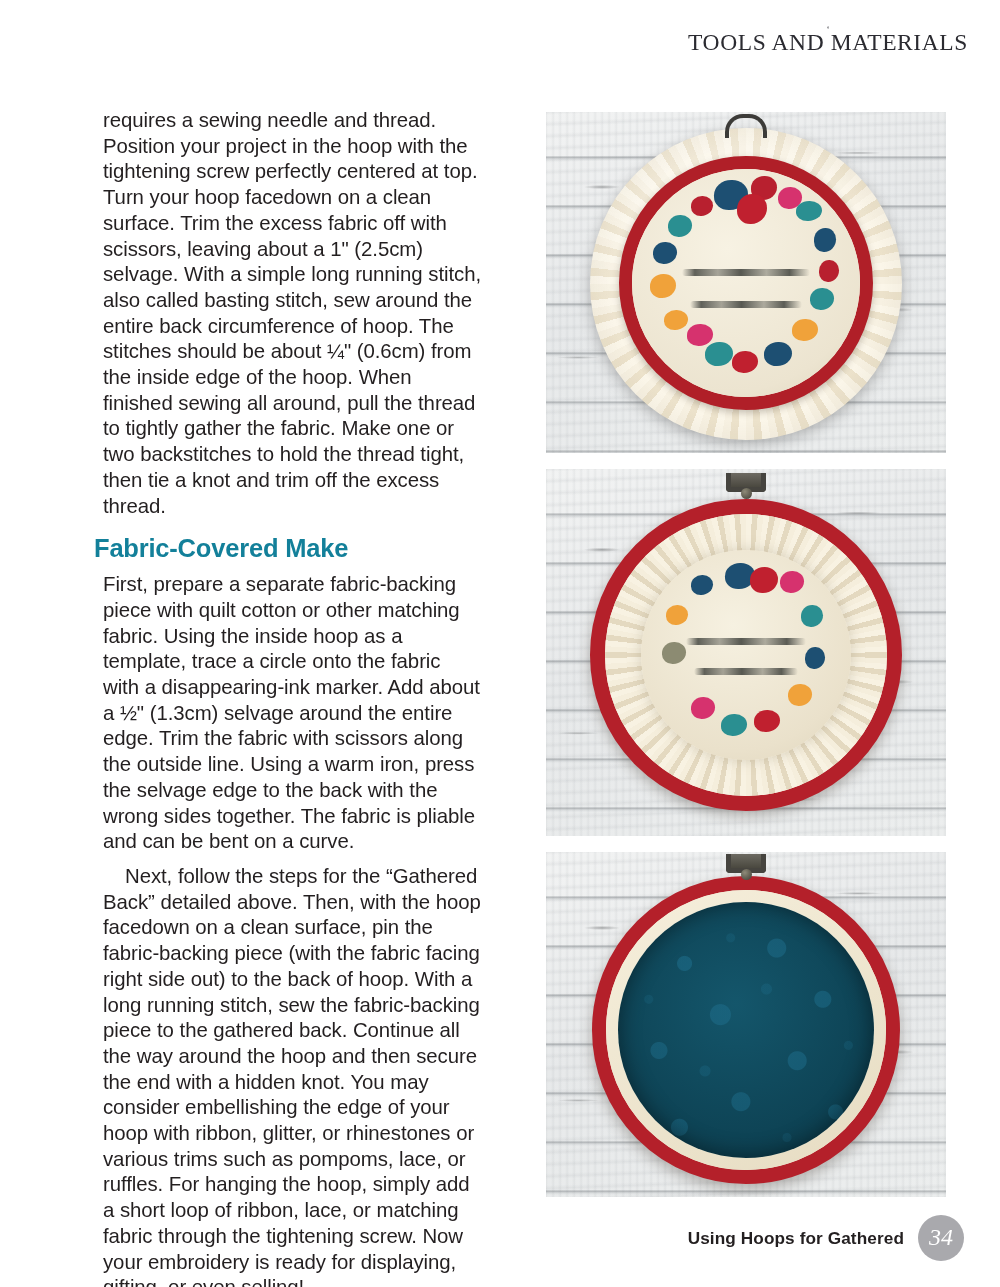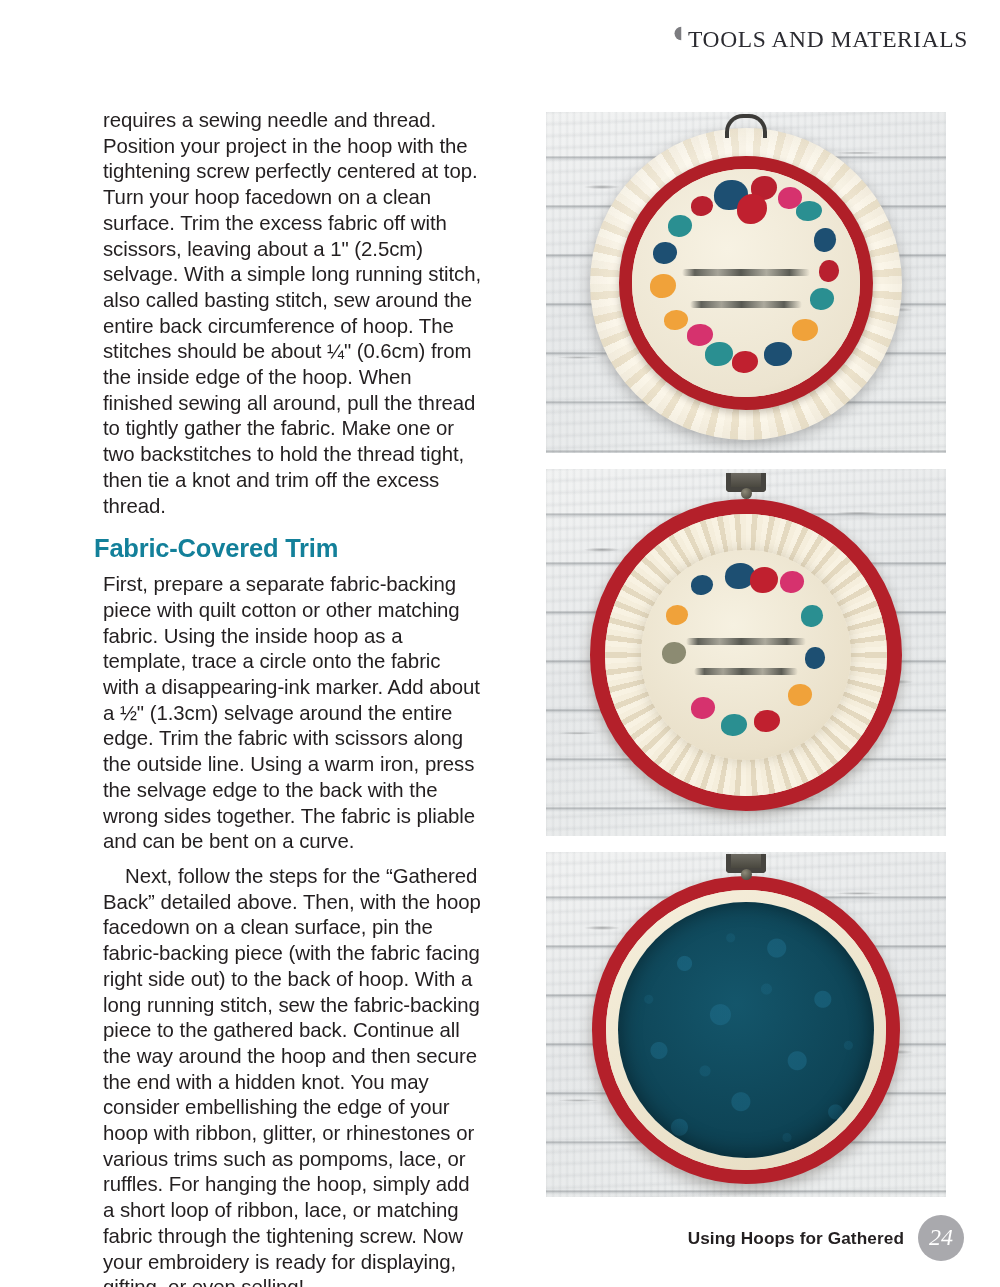--- a/index.html
+++ b/index.html
@@ -16,22 +16,24 @@
     font-family: "Liberation Sans", sans-serif;
     color: #221f1f;
   }
 
   
   .running-head {
     position: absolute;
     top: 26px;
     right: 32px;
     display: flex;
+    align-items: center;
     gap: 0;
     height: 30px;
+    flex-direction: column;
   }
   .head-ornament {
     width: 15px;
     height: 15px;
     display: block;
   }
   .head-ornament .half {
     fill: #7c7c80;
   }
   .running-head-title {
@@ -359,21 +361,21 @@
 <div class="running-head">
   <svg class="head-ornament" viewBox="0 0 20 20">
     <path class="half" d="M11 1 A9 9 0 0 0 11 19 Z"></path>
   </svg>
   <span class="running-head-title">TOOLS AND MATERIALS</span>
 </div>
 
 <div class="text-column">
   <p class="body-par">requires a sewing needle and thread. Position your project in the hoop with the tightening screw perfectly centered at top. Turn your hoop facedown on a clean surface. Trim the excess fabric off with scissors, leaving about a 1" (2.5cm) selvage. With a simple long running stitch, also called basting stitch, sew around the entire back circumference of hoop. The stitches should be about ¼" (0.6cm) from the inside edge of the hoop. When finished sewing all around, pull the thread to tightly gather the fabric. Make one or two backstitches to hold the thread tight, then tie a knot and trim off the excess thread.</p>
 
-  <h2 class="section-heading">Fabric-Covered Trim</h2>
+  <h2 class="section-heading">Fabric-Covered Make</h2>
 
   <p class="body-par">First, prepare a separate fabric-backing piece with quilt cotton or other matching fabric. Using the inside hoop as a template, trace a circle onto the fabric with a disappearing-ink marker. Add about a ½" (1.3cm) selvage around the entire edge. Trim the fabric with scissors along the outside line. Using a warm iron, press the selvage edge to the back with the wrong sides together. The fabric is pliable and can be bent on a curve.</p>
 
   <p class="body-par indented">Next, follow the steps for the “Gathered Back” detailed above. Then, with the hoop facedown on a clean surface, pin the fabric-backing piece (with the fabric facing right side out) to the back of hoop. With a long running stitch, sew the fabric-backing piece to the gathered back. Continue all the way around the hoop and then secure the end with a hidden knot. You may consider embellishing the edge of your hoop with ribbon, glitter, or rhinestones or various trims such as pompoms, lace, or ruffles. For hanging the hoop, simply add a short loop of ribbon, lace, or matching fabric through the tightening screw. Now your embroidery is ready for displaying, gifting, or even selling!</p>
 </div>
 
 <div class="photo-column">
 
   <figure class="photo photo-1">
     <div class="planks"></div>
@@ -443,15 +445,15 @@
     <div class="hoop p3-hoop"></div>
     <div class="hoop p3-trim"></div>
     <div class="hoop p3-fabric"></div>
   </figure>
 
 </div>
 
 <div class="footer">
   <span class="footer-caption">Using Hoops for Gathered</span>
   <div class="page-badge">
-    <span class="page-number">24</span>
+    <span class="page-number">34</span>
   </div>
 </div>
 
 </body></html>

